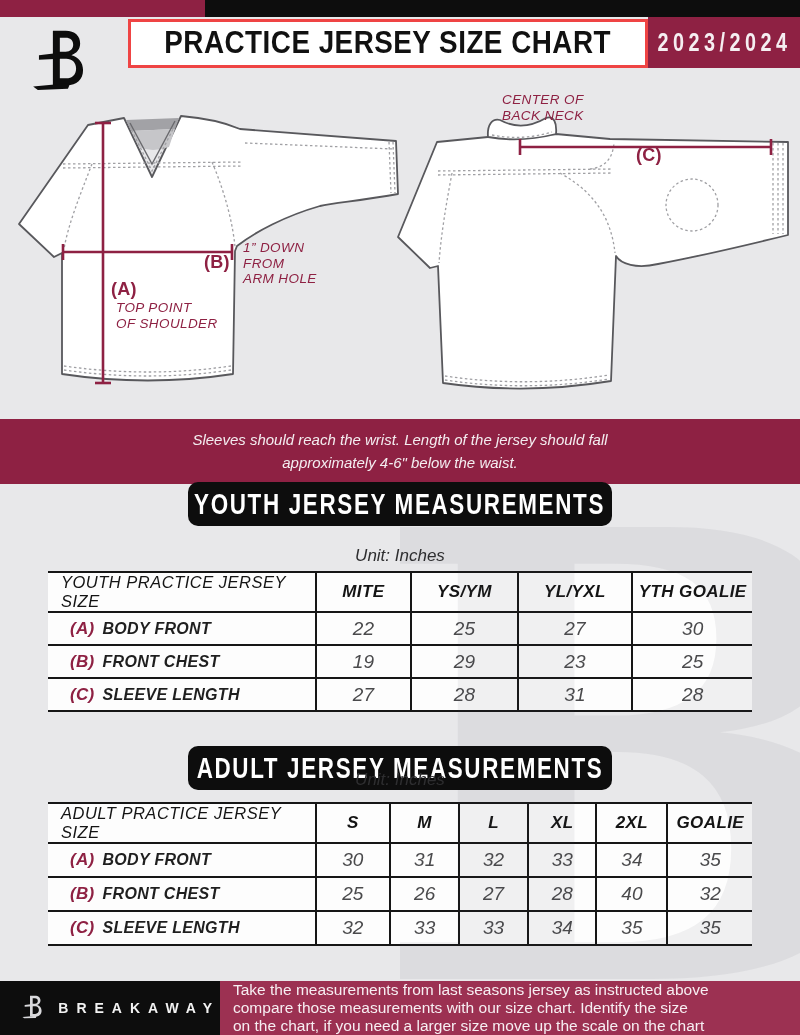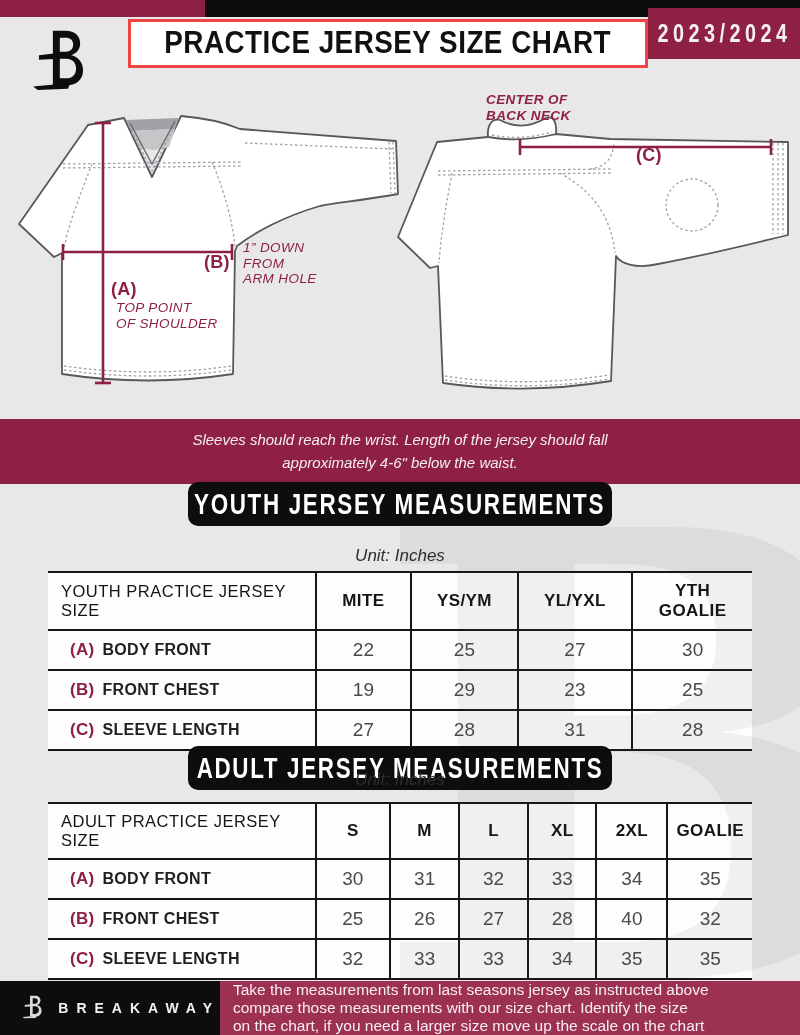--- a/index.html
+++ b/index.html
@@ -15,21 +15,21 @@
   .strip.black{ left:205px; width:595px; background:#0d0d0d; }
   .logo-top{ position:absolute; left:32px; top:26px; width:58px; height:74px; fill:#0d0d0d; }
   .titlebox{
     position:absolute; left:128px; top:19px; width:520px; height:49px;
     background:#ffffff; border:3px solid #ef4444;
     display:flex; align-items:center; justify-content:center;
   }
   .titlebox span{ font-size:29px; font-weight:700; letter-spacing:.5px; color:#111;
     display:inline-block; transform:scale(.96,1.05); white-space:nowrap; }
   .yearbox{
-    position:absolute; left:648px; top:8px; width:152px; height:51px;
+    position:absolute; left:648px; top:17px; width:152px; height:51px;
     background:#8e2143; display:flex; align-items:center; justify-content:center;
   }
   .yearbox span{ color:#f5eef1; font-size:22px; font-weight:700; letter-spacing:5px;
     display:inline-block; transform:scale(.9,1.15); white-space:nowrap; }
   
   .diagram{ position:absolute; left:0; top:85px; width:800px; height:334px; }
   .diagram svg{ position:absolute; left:0; top:0; }
   .mlabel{ position:absolute; color:#8e2143; white-space:pre-line; }
   .mkey{ font-size:18px; font-weight:700; letter-spacing:.3px; }
   .mnote{ font-size:13.5px; font-style:italic; font-weight:500; letter-spacing:.4px; line-height:1.16; }
@@ -53,21 +53,21 @@
     font-style:italic; font-size:17px; color:#2e2e30; z-index:4; }
   .unit.youth{ top:546px; }
   .unit.adult{ top:770px; }
   
   .tablewrap{ position:absolute; left:48px; width:704px; z-index:2; }
   .tablewrap.youth{ top:571px; }
   .tablewrap.adult{ top:802px; }
   table{ width:100%; border-collapse:collapse; table-layout:fixed; background:#fdfdfd; }
   td,th{ border-top:2px solid #161616; border-bottom:2px solid #161616;
         border-left:2px solid #161616; border-right:2px solid #161616;
-        vertical-align:middle; padding:8px; }
+        vertical-align:middle; padding:0;font-style:italic; }
   td:first-child, th:first-child{ border-left:none; }
   td:last-child, th:last-child{ border-right:none; }
   th{ font-weight:700; font-size:17px; color:#141414; letter-spacing:.4px; text-align:center; }
   th.rowhead{ text-align:left; padding-left:13px; font-weight:500; font-size:16.5px; letter-spacing:.5px; }
   .t-youth th{ height:39px; } .t-youth td{ height:33px; }
   .t-adult th{ height:36px; } .t-adult td{ height:34px; }
   td{ text-align:center; font-size:19px; color:#4a4a4c; }
   td.rowlabel{ text-align:left; padding-left:22px; font-size:16px; font-weight:600; color:#1f1f1f; letter-spacing:.3px; }
   td.rowlabel .key{ color:#8e2143; font-weight:700; font-size:17px; margin-right:8px; }
   
@@ -157,21 +157,21 @@
           <path d="M778,58 L778,149"></path>
           <path d="M783,58 L783,149"></path>
       </g>
       <g stroke="#8e2143" stroke-width="2.6" fill="none">
         <path d="M520,62 L771,62"></path>
           <path d="M520,54 L520,70"></path>
           <path d="M771,54 L771,70"></path>
       </g>
     </svg>
 
-    <div class="mlabel mnote" style="left:486px; top:7px;font-weight:bold;">CENTER OF
+    <div class="mlabel mnote" style="left:502px; top:7px;">CENTER OF
 BACK NECK</div>
     <div class="mlabel mkey" style="left:636px; top:60px;">(C)</div>
     <div class="mlabel mkey" style="left:204px; top:167px;">(B)</div>
     <div class="mlabel mnote" style="left:243px; top:155px;">1” DOWN
 FROM
 ARM HOLE</div>
     <div class="mlabel mkey" style="left:111px; top:194px;">(A)</div>
     <div class="mlabel mnote" style="left:116px; top:215px;">TOP POINT
 OF SHOULDER</div>
   </div>

